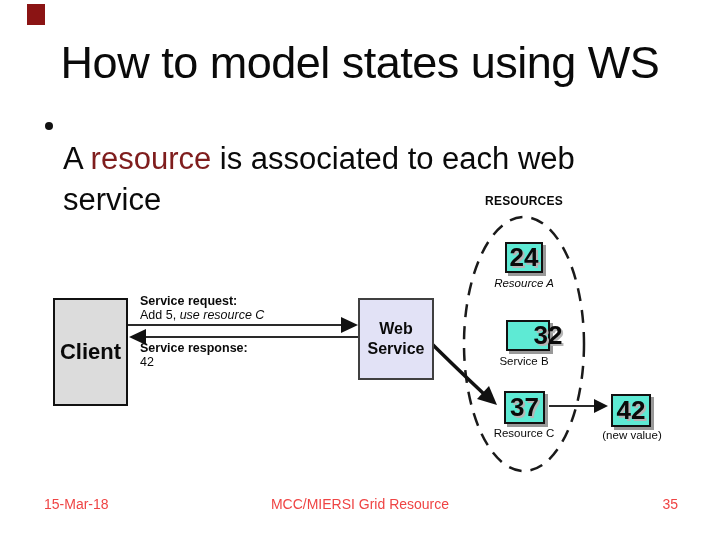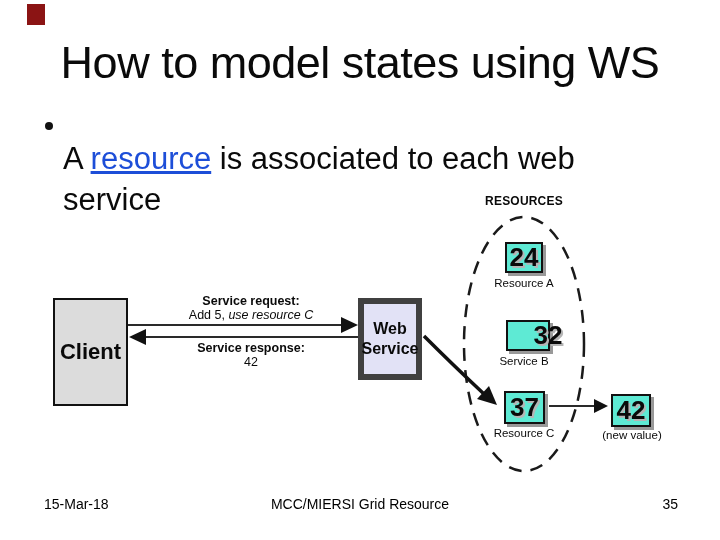--- a/index.html
+++ b/index.html
@@ -7,54 +7,54 @@
          font-family:"Liberation Sans", sans-serif;color:#0a0a0a;}
   .abs{position:absolute;}
 
   .corner-accent{left:27px;top:4px;width:18px;height:21px;background:#8b1414;}
 
   .title{left:0;top:39px;width:720px;text-align:center;font-size:45px;line-height:1.05;
          letter-spacing:-0.5px;white-space:nowrap;}
 
   .bullet-dot{left:45px;top:122px;width:8px;height:8px;border-radius:50%;background:#111;}
   .bullet-text{left:63px;top:108px;width:556px;font-size:31px;line-height:1.32;}
-  .green{color:#1d4ed8;text-decoration:underline;}
+  .green{color:#7f1d1d;}
 
   
   .client-box{left:53px;top:298px;width:75px;height:108px;background:#dcdcdc;
               border:2px solid #111;box-sizing:border-box;display:flex;align-items:center;
               justify-content:center;font-weight:bold;font-size:22px;}
-  .ws-box{left:358px;top:298px;width:64px;height:82px;background:#e2e2f6;
-          border:6px solid #404040;box-sizing:border-box;display:flex;flex-direction:column;
+  .ws-box{left:358px;top:298px;width:76px;height:82px;background:#e2e2f6;
+          border:2px solid #404040;box-sizing:border-box;display:flex;flex-direction:column;
           align-items:center;justify-content:center;font-weight:bold;font-size:16px;line-height:20px;}
 
   
-  .msg{left:140px;width:222px;text-align:center;font-size:12.5px;line-height:13px;}
+  .msg{left:140px;width:222px;text-align:left;font-size:12.5px;line-height:13px;}
   .msg-req-title{top:295px;font-weight:bold;}
   .msg-req-detail{top:309px;}
   .msg-resp-title{top:342px;font-weight:bold;}
   .msg-resp-value{top:356px;}
 
   
   .resources-title{left:454px;top:194px;width:140px;text-align:center;
                    font-weight:bold;font-size:12px;letter-spacing:0.2px;}
   .resbox{background:#5eead4;border:2px solid #111;box-sizing:border-box;
           box-shadow:3px 3px 0 #999999;display:flex;align-items:center;justify-content:center;
           font-weight:bold;font-size:26px;text-shadow:2px 2px 0 #b5b5b5;}
   .resbox-a{left:505px;top:242px;width:38px;height:31px;}
   .resbox-b{left:506px;top:320px;width:38px;height:31px;padding-left:40px;}
   .resbox-c{left:504px;top:391px;width:41px;height:33px;}
   .resbox-new{left:611px;top:394px;width:40px;height:33px;}
   .reslabel{width:140px;text-align:center;font-size:11.5px;}
-  .reslabel-a{left:454px;top:277px;}
+  .reslabel-a{left:454px;top:277px;font-style:italic;}
   .reslabel-b{left:454px;top:355px;}
   .reslabel-c{left:454px;top:427px;}
   .reslabel-new{left:562px;top:429px;}
 
-  .footer{top:496px;font-size:14px;color:#000000;}
+  .footer{top:496px;font-size:14px;color:#ef4444;}
   .footer-date{left:44px;}
   .footer-center{left:0;width:720px;text-align:center;}
   .footer-page{right:42px;}
 
   svg{position:absolute;left:0;top:0;pointer-events:none;}
 </style>
 </head>
 <body>
 
 <div class="slide">

